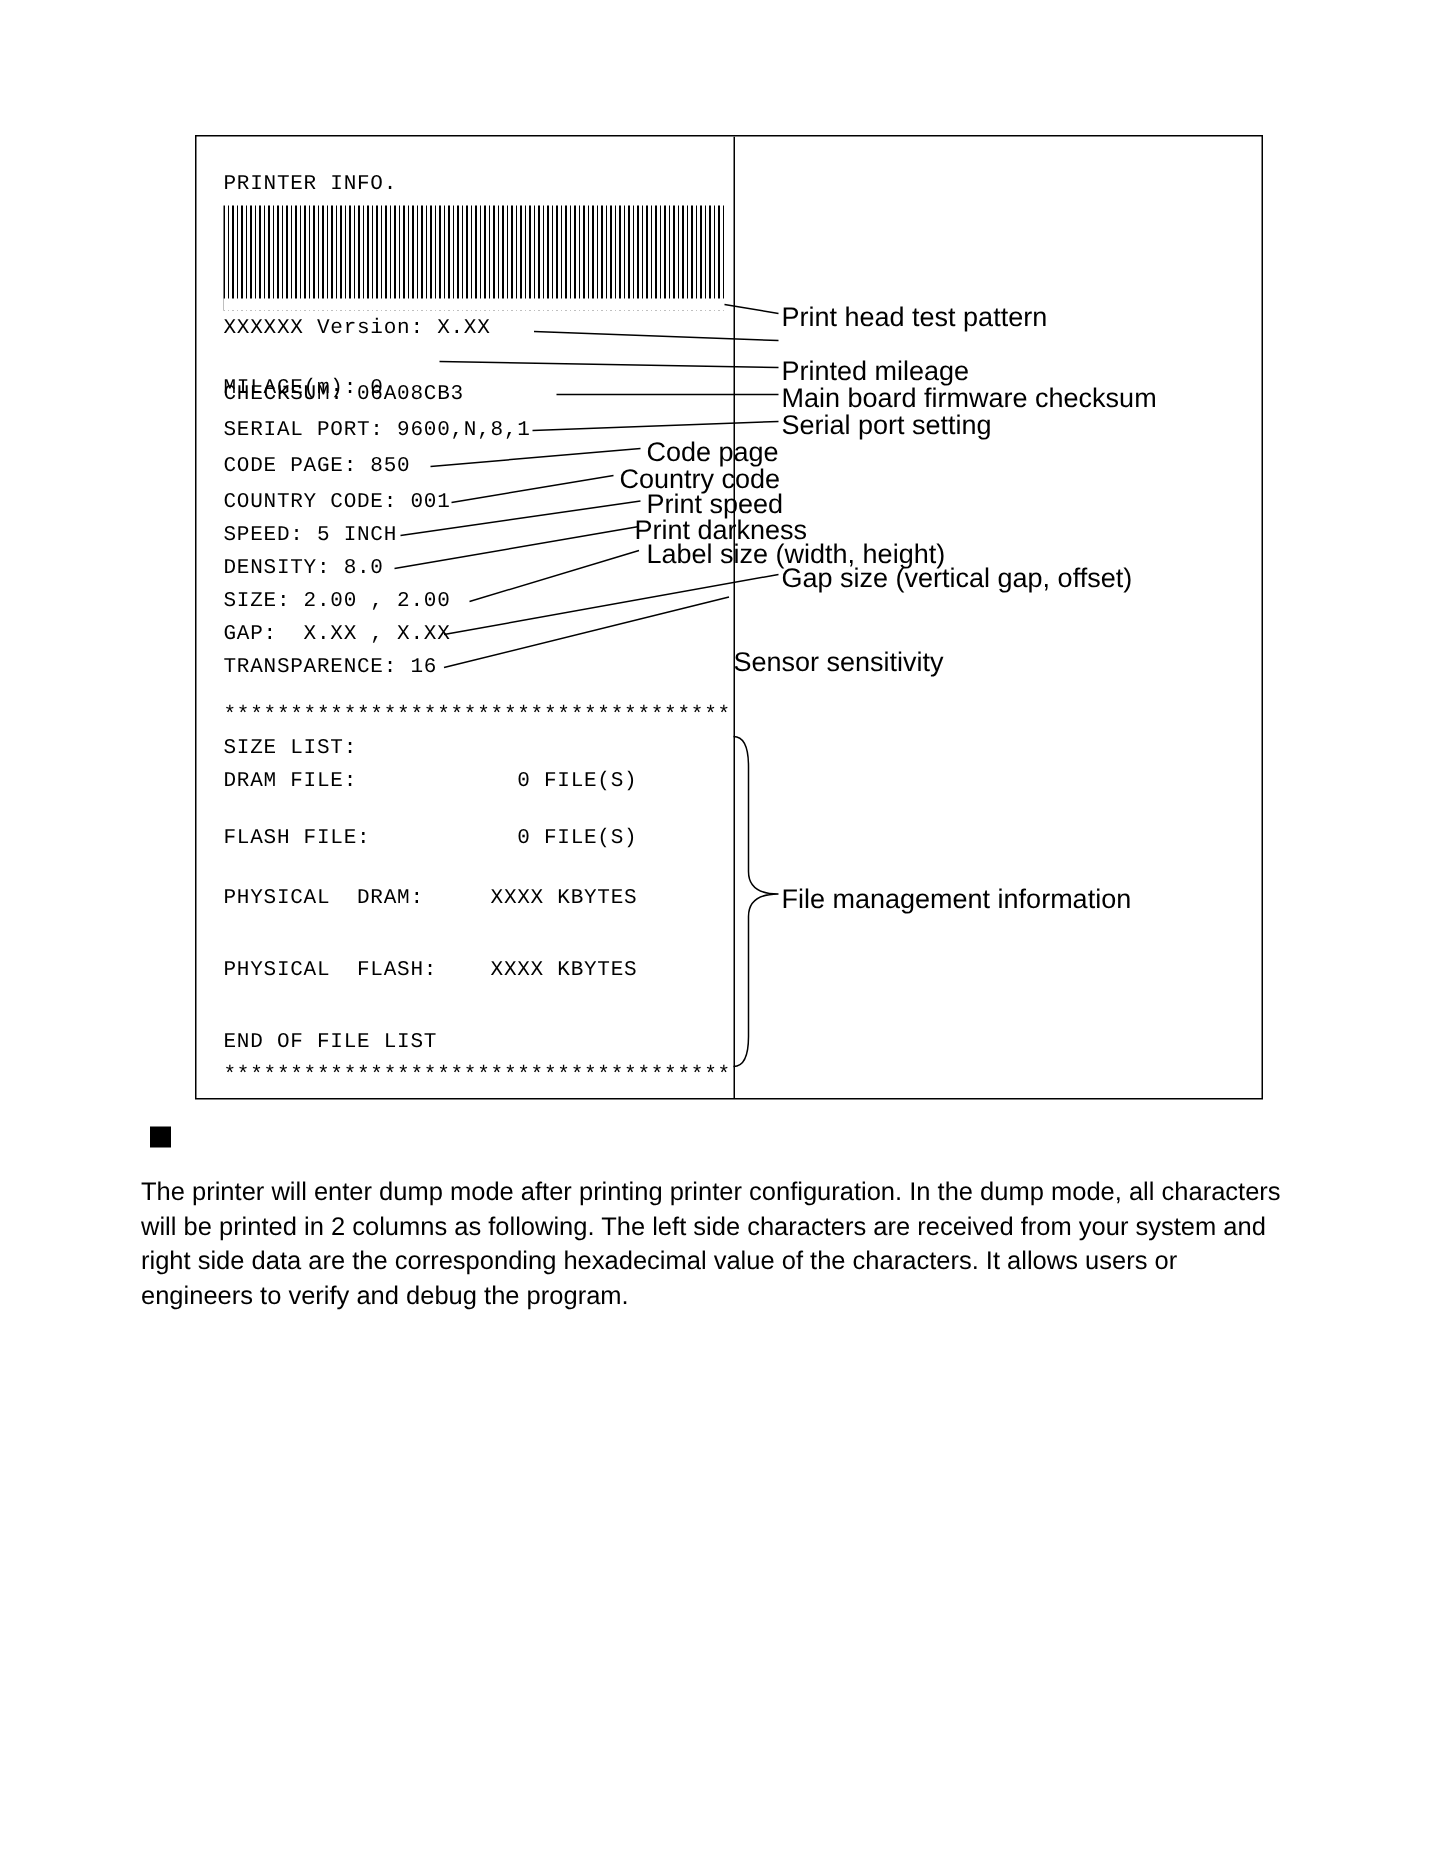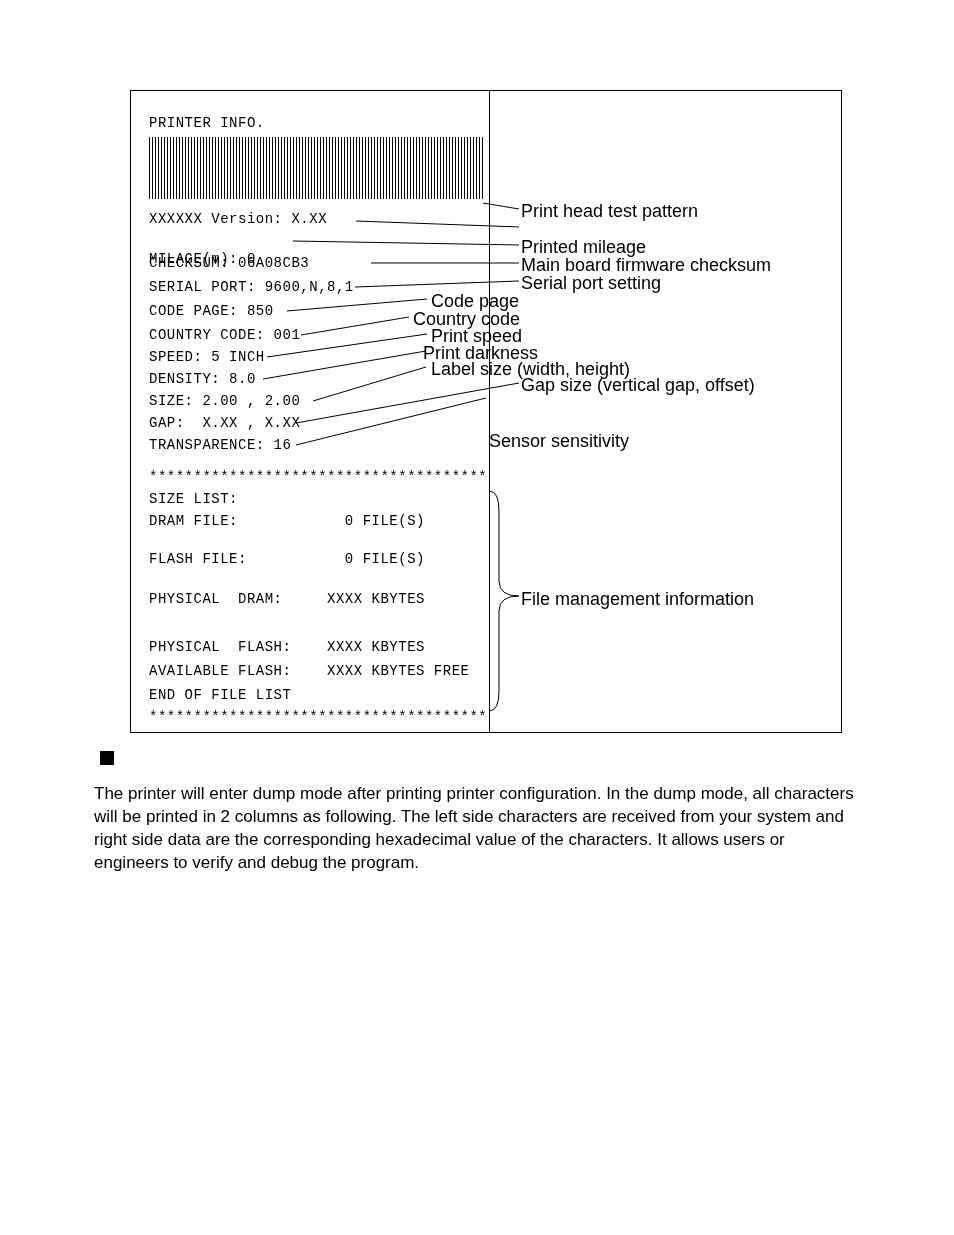--- a/index.html
+++ b/index.html
@@ -112,21 +112,20 @@
     <div class="mono abs" style="left:18px; top:302px;">SIZE: 2.00 , 2.00</div>
     <div class="mono abs" style="left:18px; top:324px;">GAP:  X.XX , X.XX</div>
     <div class="mono abs" style="left:18px; top:346px;">TRANSPARENCE: 16</div>
 
     <div class="mono abs" style="left:18px; top:378px;">**************************************</div>
     <div class="mono abs" style="left:18px; top:400px;">SIZE LIST:</div>
     <div class="mono abs" style="left:18px; top:422px;">DRAM FILE:            0 FILE(S)</div>
     <div class="mono abs" style="left:18px; top:460px;">FLASH FILE:           0 FILE(S)</div>
     <div class="mono abs" style="left:18px; top:500px;">PHYSICAL  DRAM:     XXXX KBYTES</div>
     <div class="mono abs" style="left:18px; top:548px;">PHYSICAL  FLASH:    XXXX KBYTES</div>
-    <div class="mono abs" style="left:18px; top:572px;">AVAILABLE FLASH:    XXXX KBYTES FREE</div>
     <div class="mono abs" style="left:18px; top:596px;">END OF FILE LIST</div>
     <div class="mono abs" style="left:18px; top:618px;">**************************************</div>
 
     <div class="callout abs" style="left:390px; top:110px;">Print head test pattern</div>
     <div class="callout abs" style="left:390px; top:146px;">Printed mileage</div>
     <div class="callout abs" style="left:390px; top:164px;">Main board firmware checksum</div>
     <div class="callout abs" style="left:390px; top:182px;">Serial port setting</div>
     <div class="callout abs" style="left:300px; top:200px;">Code page</div>
     <div class="callout abs" style="left:282px; top:218px;">Country code</div>
     <div class="callout abs" style="left:300px; top:235px;">Print speed</div>

